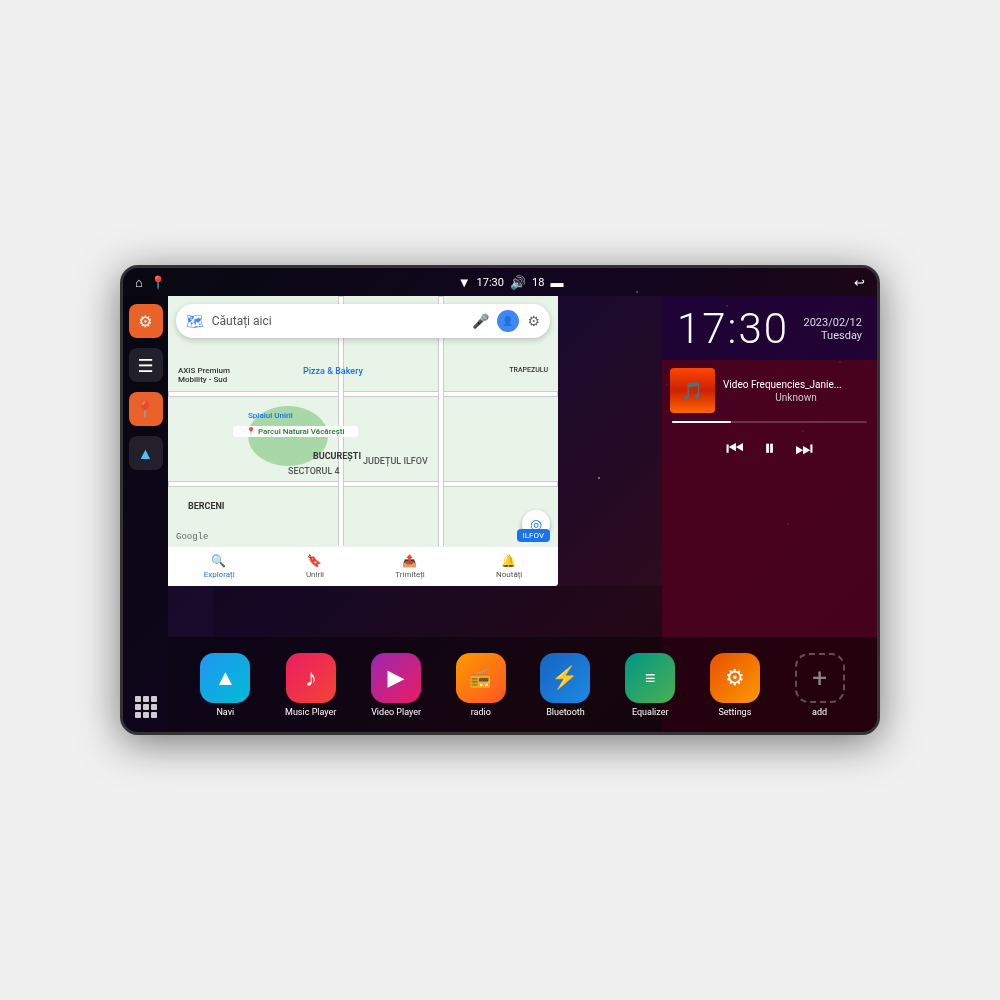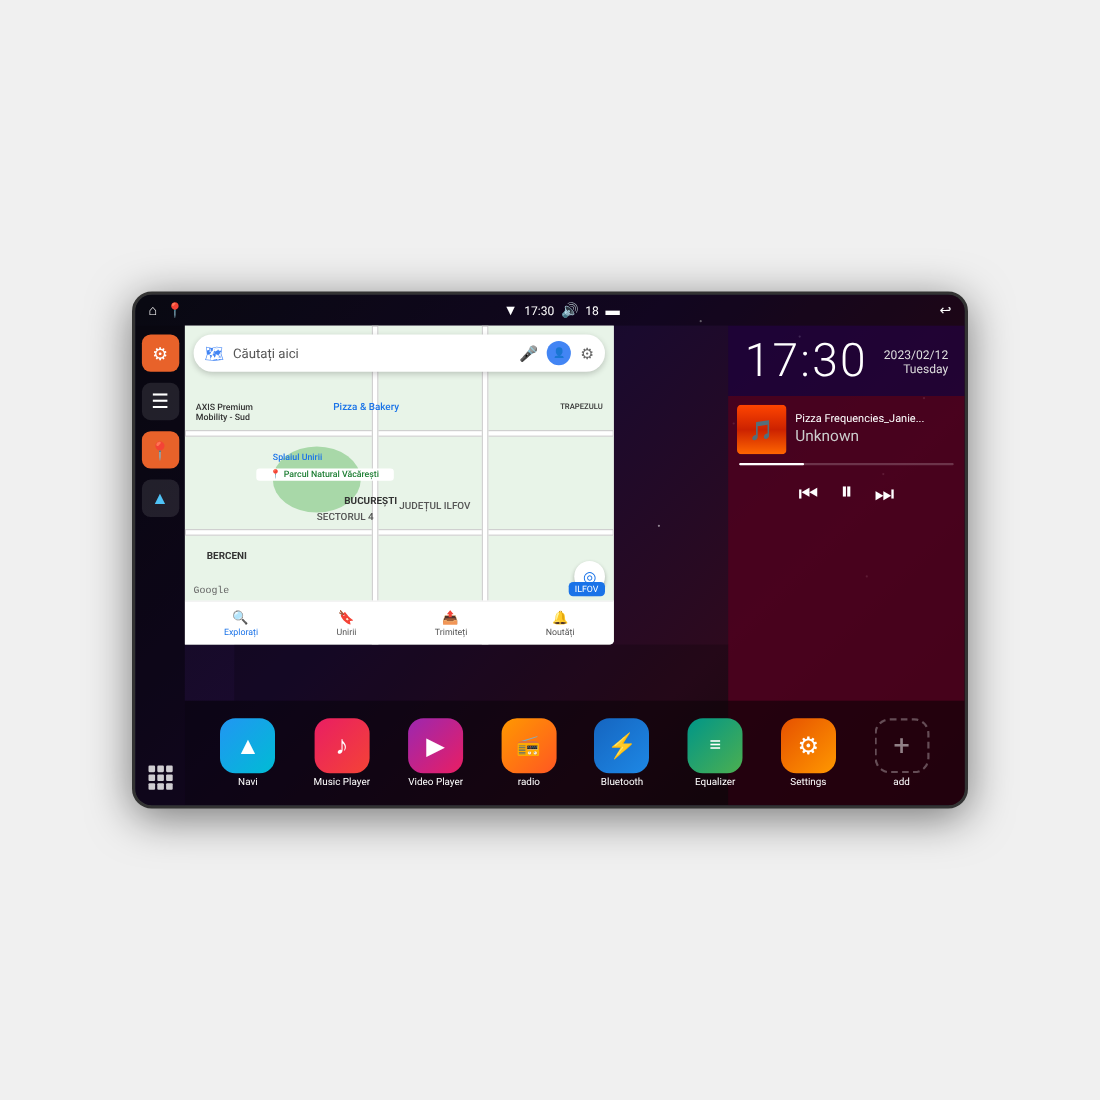--- a/index.html
+++ b/index.html
@@ -251,21 +251,21 @@
       position: relative;
     }
     .music-album-crowd {
       width: 100%; height: 100%;
       background: linear-gradient(180deg, #ff4500 0%, #cc2200 50%, #ff6600 100%);
       display: flex; align-items: center; justify-content: center;
       font-size: 18px;
     }
     .music-details { flex: 1; overflow: hidden; }
     .music-title { font-size: 10px; color: white; white-space: nowrap; overflow: hidden; text-overflow: ellipsis; }
-    .music-artist { font-size: 14px; color: #ccc; margin-top: 2px; }
+    .music-artist { font-size: 10px; color: #ccc; margin-top: 2px; text-align: center; }
     .music-progress {
       height: 2px;
       background: rgba(255,255,255,0.2);
       border-radius: 1px;
       margin: 0 2px;
     }
     .music-progress-bar {
       height: 100%;
       width: 30%;
       background: white;
@@ -464,21 +464,21 @@
             <div class="clock-day">Tuesday</div>
           </div>
         </div>
 
         <div class="music-widget">
           <div class="music-info">
             <div class="music-album-art">
               <div class="music-album-crowd">🎵</div>
             </div>
             <div class="music-details">
-              <div class="music-title">Pizza Frequencies_Janie...</div>
+              <div class="music-title">Video Frequencies_Janie...</div>
               <div class="music-artist">Unknown</div>
             </div>
           </div>
 
           <div class="music-progress">
             <div class="music-progress-bar"></div>
           </div>
 
           <div class="music-controls">
             <div class="music-btn">⏮</div>

